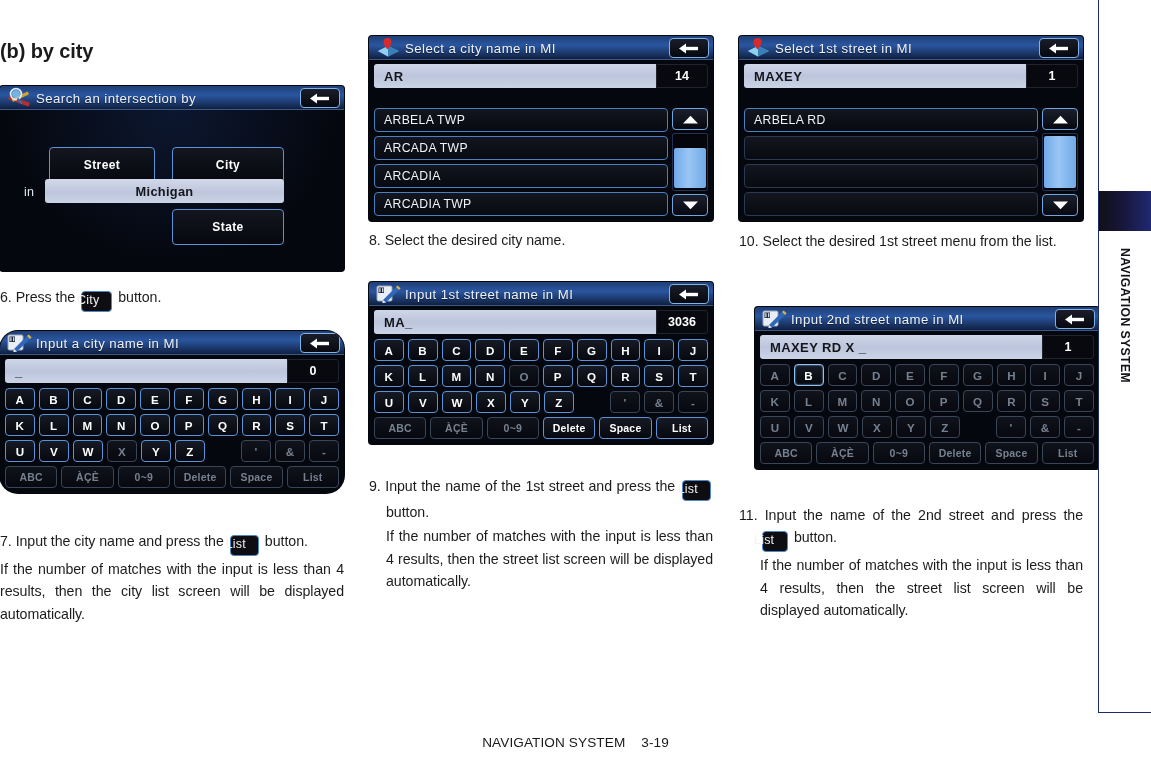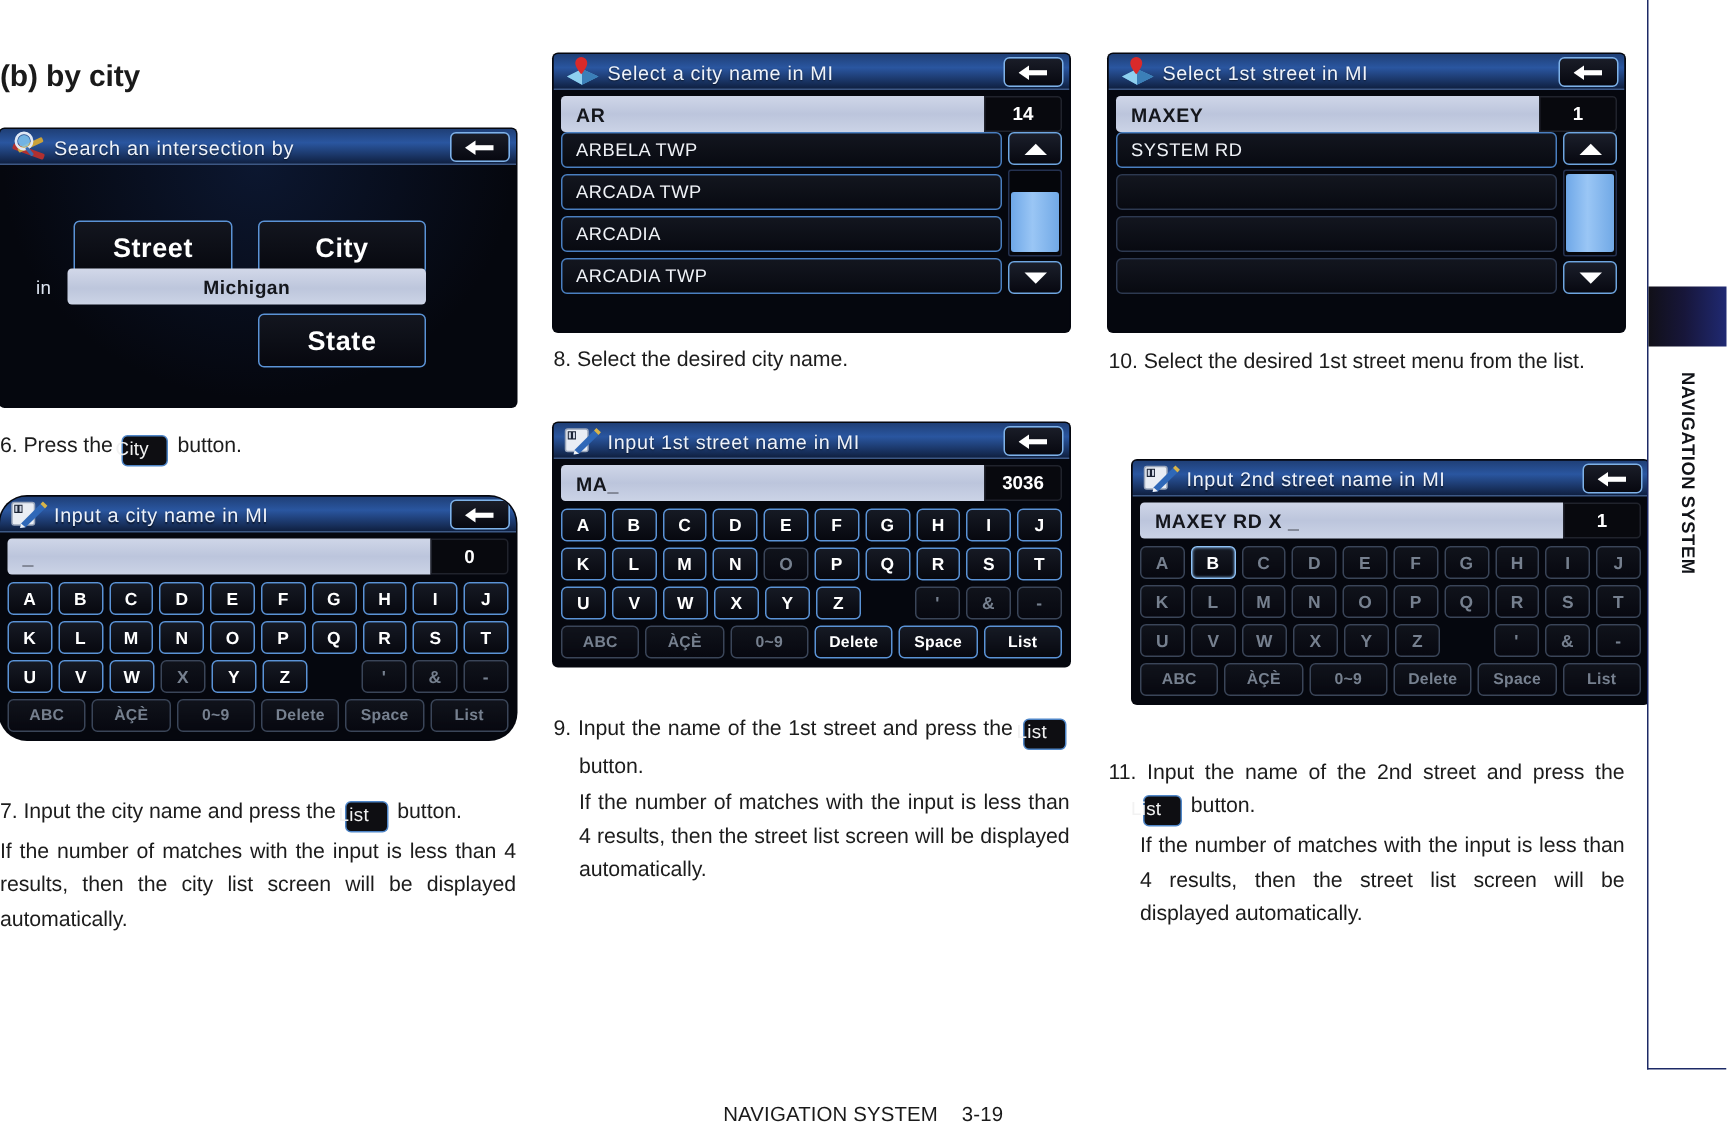--- a/index.html
+++ b/index.html
@@ -106,21 +106,21 @@
   .entry-count {
     flex:0 0 52px; height:24px;
     background:#08090e;
     border-radius:0 3px 3px 0;
     border:1px solid #20232c;
     display:flex; align-items:center; justify-content:center;
     color:#ffffff; font-size:12.5px; font-weight:600;
   }
 
   
-  .list-area { padding:0 5px 0; display:flex; gap:4px; }
+  .list-area { padding:20px 5px 0; display:flex; gap:4px; }
   .list-rows { flex:1 1 auto; display:flex; flex-direction:column; gap:4px; }
   .list-row {
     height:24px;
     background:linear-gradient(180deg,#13161f 0%,#080a11 100%);
     border:1px solid #4a7fc0;
     border-radius:4px;
     display:flex; align-items:center;
     padding-left:9px;
     color:#f0f3f8; font-size:12.2px; letter-spacing:.35px;
   }
@@ -175,21 +175,21 @@
   
   .search-body { height:157px; position:relative;
     background:radial-gradient(ellipse at 50% 0%, #0c1730 0%, #05070e 70%); }
   .sb-btn {
     position:absolute;
     height:36px;
     background:linear-gradient(180deg,#13161f 0%,#07080f 100%);
     border:1.4px solid #5b93d6;
     border-radius:4px;
     display:flex; align-items:center; justify-content:center;
-    color:#ffffff; font-size:18px; letter-spacing:.4px; font-weight:600;
+    color:#ffffff; font-size:12px; letter-spacing:.4px; font-weight:600;
   }
   .sb-street { left:49px; top:37px; width:106px; }
   .sb-city   { left:172px; top:37px; width:112px; }
   .sb-state  { left:172px; top:99px; width:112px; }
   .sb-in {
     position:absolute; left:24px; top:75px;
     color:#dfe6f2; font-size:12.5px; letter-spacing:.3px;
   }
   .sb-value {
     position:absolute; left:45px; top:69px; width:239px; height:24px;
@@ -514,21 +514,21 @@
             <rect x="6" y="3.8" width="13" height="3.4" fill="#ffffff"></rect>
           </svg>
         </div>
       </div>
       <div class="entry-row">
         <div class="entry-field">MAXEY</div>
         <div class="entry-count">1</div>
       </div>
       <div class="list-area">
         <div class="list-rows">
-          <div class="list-row">SYSTEM RD</div>
+          <div class="list-row">ARBELA RD</div>
           <div class="list-row empty"></div>
           <div class="list-row empty"></div>
           <div class="list-row empty"></div>
         </div>
         <div class="scroll">
           <div class="scroll-btn">
             <svg width="17" height="9" viewBox="0 0 17 9">
                 <polygon points="8.5,0.8 16,8.4 1,8.4" fill="#ffffff"></polygon>
               </svg>
           </div>

